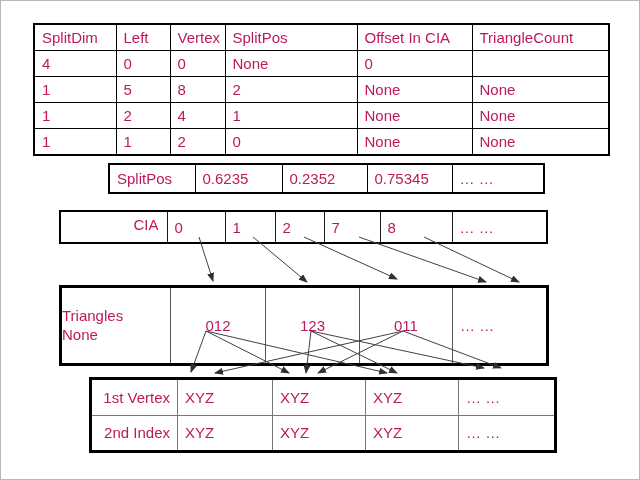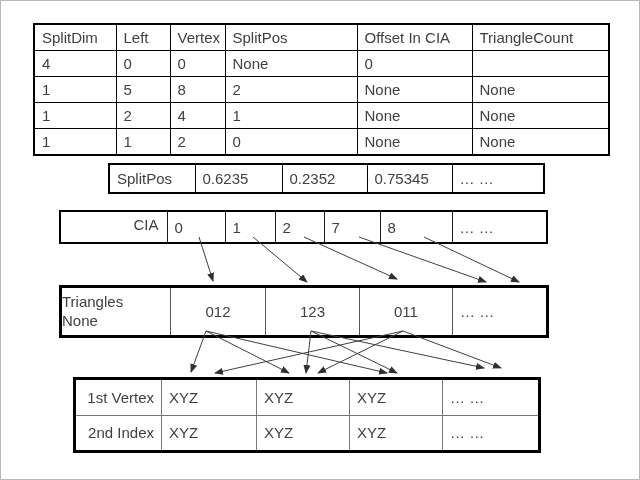--- a/index.html
+++ b/index.html
@@ -3,43 +3,43 @@
 <meta charset="utf-8">
 <style>
   html,body{margin:0;padding:0;background:#fff;}
   #canvas{
     position:relative;
     width:640px;height:480px;
     background:#ffffff;
     border:1px solid #b8b8b8;
     box-sizing:border-box;
     font-family:"Liberation Sans","DejaVu Sans",sans-serif;
-    font-size:15px;color:#404040;
+    font-size:15px;color:#be185d;
     overflow:hidden;
   }
   table{border-collapse:collapse;table-layout:fixed;position:absolute;background:#fff;}
   td,th{font-weight:normal;text-align:left;vertical-align:middle;padding:0 0 0 7px;
         overflow:hidden;white-space:nowrap;}
   
   #node-table{left:32px;top:22px;width:575px;height:129px;border:2px solid #000;}
   #node-table td,#node-table th{border:1px solid #000;height:25px;}
   
   #splitpos-table{left:107px;top:162px;width:435px;height:31px;border:2px solid #000;}
   #splitpos-table td{border:1px solid #000;height:27px;}
   
   #cia-table{left:58px;top:209px;width:487px;height:28px;border:2px solid #000;}
   #cia-table td{border:1px solid #1a1a1a;height:24px;}
   #cia-table td.rlabel{text-align:right;padding:0 8px 6px 0;}
   
   #tri-table{left:58px;top:284px;width:487px;height:45px;border:3px solid #000;}
   #tri-table td{border:1px solid #555;height:39px;}
   #tri-table td.rlabel{text-align:left;padding:0 8px 0 0;line-height:1.22;}
-  #tri-table td.cmid{text-align:center;padding:4px;}
-  
-  #vtx-table{left:72px;top:376px;width:465px;height:76px;border:3px solid #000;}
+  #tri-table td.cmid{text-align:center;padding:18px;}
+  
+  #vtx-table{left:88px;top:376px;width:465px;height:76px;border:3px solid #000;}
   #vtx-table td{border:1px solid #777;height:24px;}
   #vtx-table td.rlabel{text-align:right;padding:0 7px 0 0;}
   #arrow-layer{position:absolute;left:0;top:0;width:640px;height:480px;pointer-events:none;}
 </style>
 </head>
 <body>
 
 <div id="canvas">
 
   <table id="node-table">

